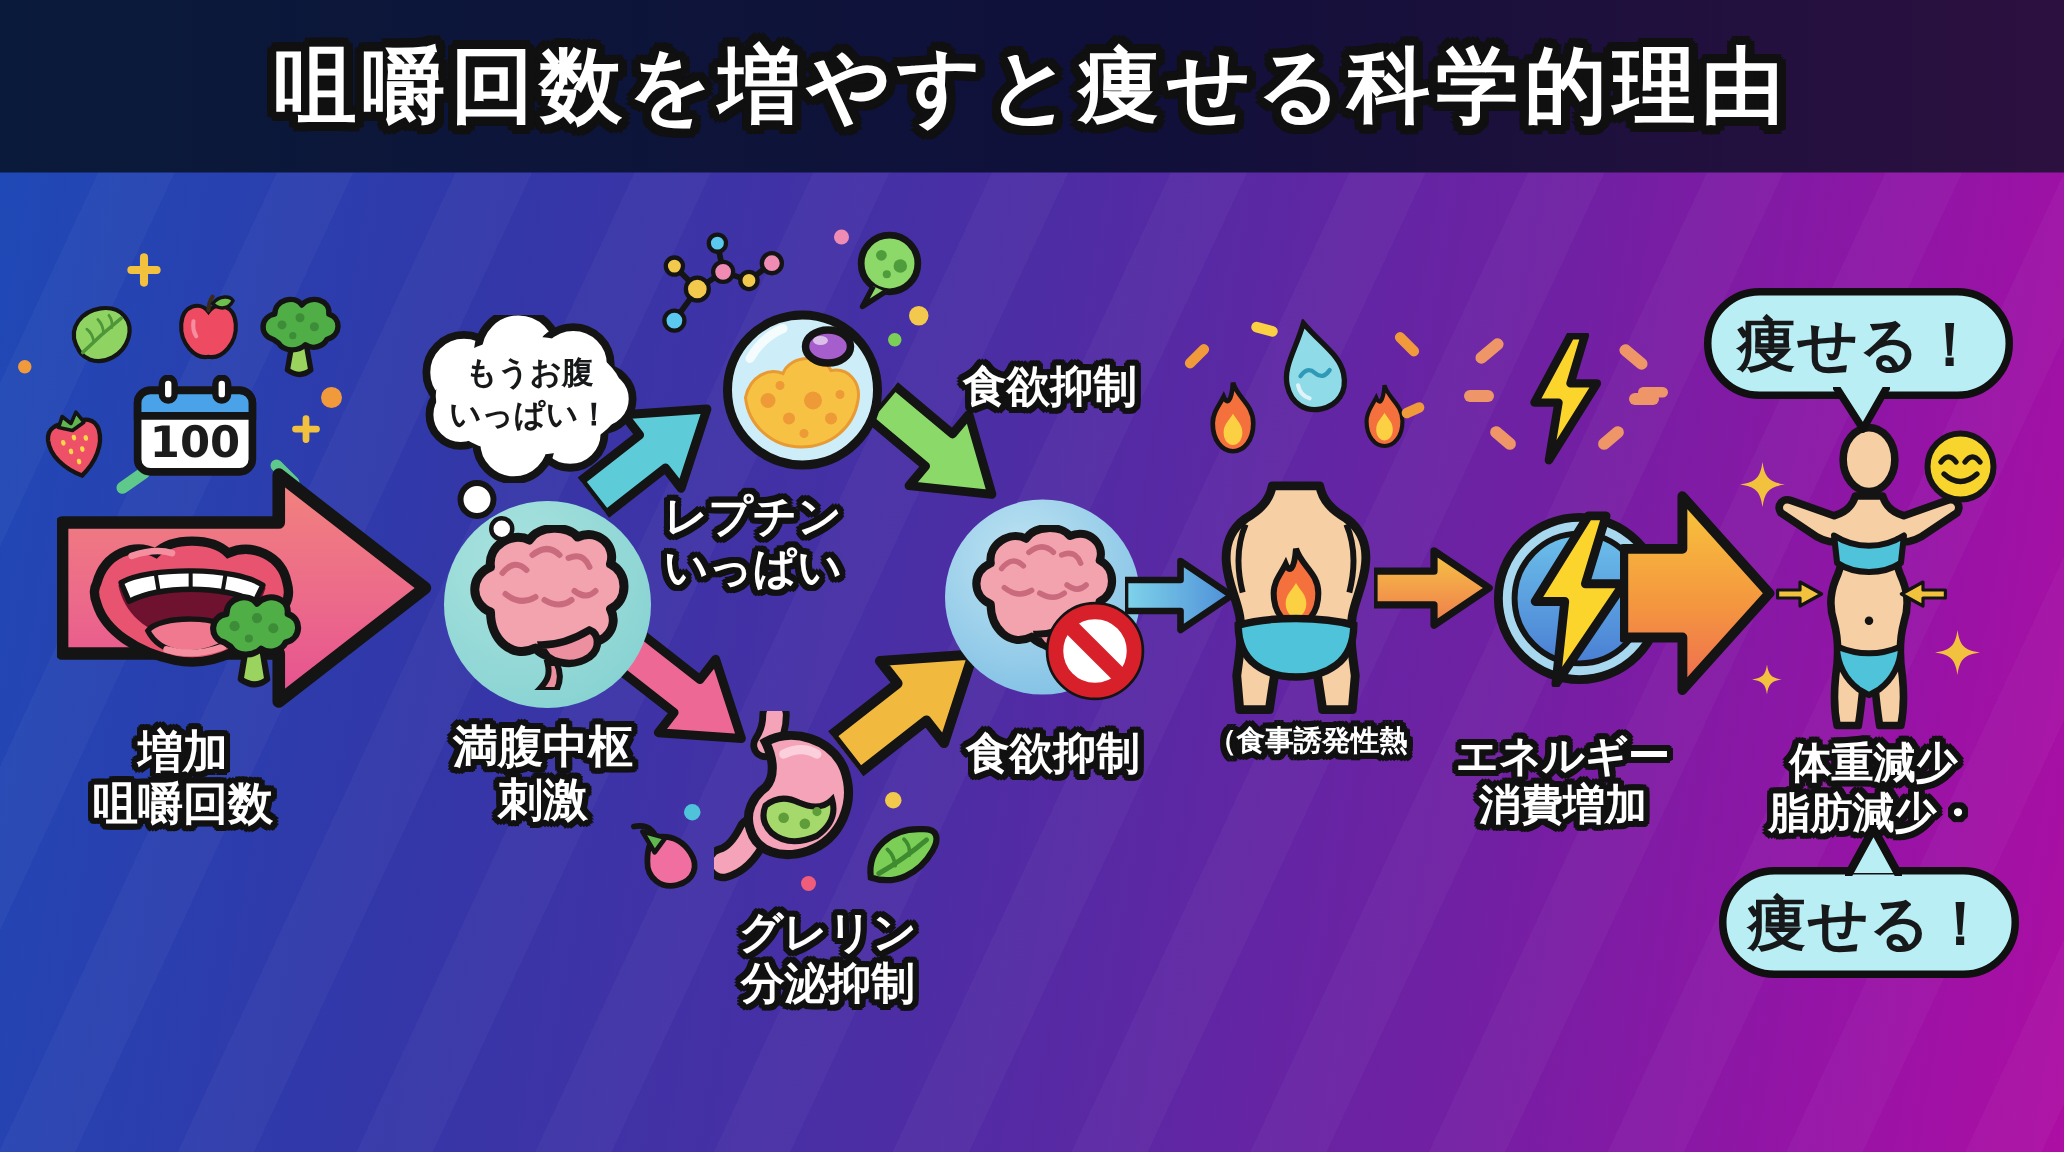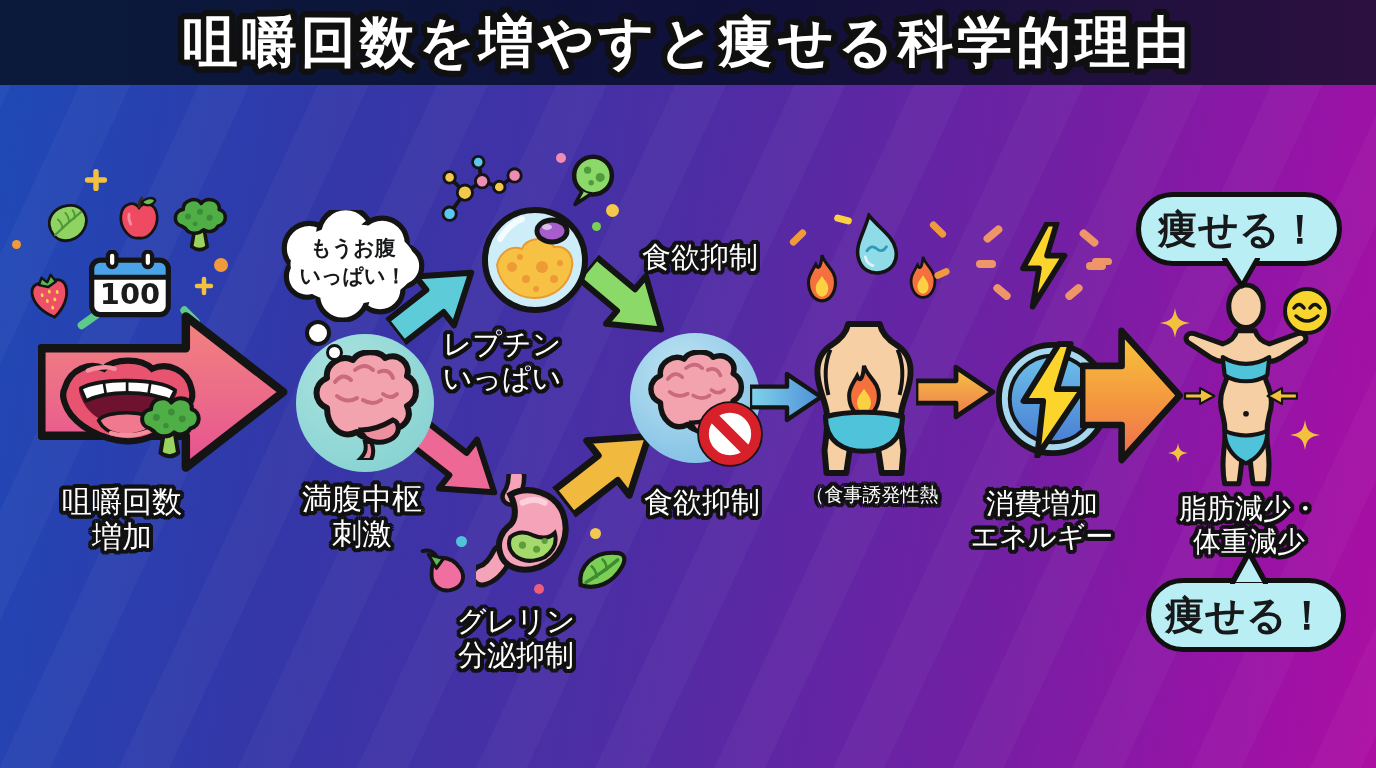--- a/index.html
+++ b/index.html
@@ -1,31 +1,31 @@
 <!DOCTYPE html>
 <html><head>
 <meta charset="utf-8">
 <style>
   html,body{margin:0;padding:0;background:#120d28;}
   body{font-family:"DejaVu Sans","Liberation Sans",sans-serif;}
   .canvas{position:relative;width:1376px;height:768px;overflow:hidden;
     background:linear-gradient(100deg,#1e4ab7 0%,#3337a8 24%,#4d2da4 48%,#7120a3 72%,#9414a6 88%,#ad0ea3 100%);}
   .streaks{position:absolute;inset:0;
     background:repeating-linear-gradient(115deg,rgba(255,255,255,0.03) 0 46px,rgba(255,255,255,0) 46px 108px);}
-  .band{position:absolute;top:0;left:0;width:100%;height:85px;
+  .band{position:absolute;top:0;left:0;width:100%;height:115px;
     background:linear-gradient(90deg,#0a1a3a 0%,#10103a 55%,#2c1040 100%);
     display:flex;align-items:center;justify-content:center;}
   .title{font-size:55px;font-weight:900;color:#ffffff;letter-spacing:4px;white-space:nowrap;
     text-shadow:6px 0 0 #101010,-6px 0 0 #101010,0 6px 0 #101010,0 -6px 0 #101010,
       4px 4px 0 #101010,-4px 4px 0 #101010,4px -4px 0 #101010,-4px -4px 0 #101010,
       6px 3px 0 #101010,-6px 3px 0 #101010,6px -3px 0 #101010,-6px -3px 0 #101010,
       3px 6px 0 #101010,-3px 6px 0 #101010,3px -6px 0 #101010,-3px -6px 0 #101010;}
   .abs{position:absolute;transform-origin:center;}
   .lbl{position:absolute;transform:translateX(-50%);text-align:center;color:#ffffff;
-    font-weight:400;white-space:nowrap;line-height:1.18;
+    font-weight:700;white-space:nowrap;line-height:1.18;
     text-shadow:4px 0 0 #111,-4px 0 0 #111,0 4px 0 #111,0 -4px 0 #111,
       3px 3px 0 #111,-3px 3px 0 #111,3px -3px 0 #111,-3px -3px 0 #111,
       4px 2px 0 #111,-4px 2px 0 #111,4px -2px 0 #111,-4px -2px 0 #111,
       2px 4px 0 #111,-2px 4px 0 #111,2px -4px 0 #111,-2px -4px 0 #111;}
   .f29{font-size:29px}.f30{font-size:30px}.f28{font-size:28px}
   .dit1{font-size:32px}.dit2{font-size:19px}
   .speech{position:absolute;box-sizing:border-box;background:#baeef5;border:5px solid #101010;
     border-radius:40px;display:flex;align-items:center;justify-content:center;
     font-weight:800;font-size:40px;color:#17181a;white-space:nowrap;}
   .thought-text{position:absolute;transform:translateX(-50%);text-align:center;color:#17181a;
@@ -116,22 +116,22 @@
   <svg class="abs" style="left:136px;top:392px;width:68px;height:70px" viewBox="0 0 100 100">
     <path d="M42,52 L36,88 Q50,98 62,88 L56,52 Z" fill="#9ad45f" stroke="#141414" stroke-width="6" stroke-linejoin="round"></path>
     <path d="M20,52 C4,48 6,26 22,24 C22,8 44,2 52,14 C62,2 84,8 82,24 C96,28 96,48 80,52 C76,60 64,64 56,58 C48,66 32,66 26,56 Z" fill="#4fae46" stroke="#141414" stroke-width="6" stroke-linejoin="round"></path>
     <circle cx="30" cy="36" r="5" fill="#3c8c38"></circle>
       <circle cx="52" cy="28" r="5" fill="#3c8c38"></circle>
     <circle cx="68" cy="38" r="5" fill="#3c8c38"></circle>
       <circle cx="44" cy="48" r="4" fill="#3c8c38"></circle>
     </svg>
 
   <div class="lbl f30" style="left:122px;top:484px">
+    <div>増加</div>
     <div>咀嚼回数</div>
-    <div>増加</div>
   </div>
 
   <svg class="abs" style="left:385px;top:262px;width:100px;height:78px;transform:rotate(-38deg)" viewBox="0 0 100 70">
     <polygon points="0,21 50,21 50,4 96,35 50,66 50,49 0,49" fill="#5ecbd9" stroke="#141414" stroke-width="6" stroke-linejoin="round"></polygon>
     </svg>
   <svg class="abs" style="left:408px;top:424px;width:100px;height:80px;transform:rotate(38deg)" viewBox="0 0 100 70">
     <polygon points="0,21 50,21 50,4 96,35 50,66 50,49 0,49" fill="#ee6896" stroke="#141414" stroke-width="6" stroke-linejoin="round"></polygon>
     </svg>
 
   <div class="circ" style="left:296px;top:334px;width:138px;height:138px;background:radial-gradient(circle at 35% 30%,#aae3df,#7fcfcf)"></div>
@@ -239,21 +239,21 @@
     </svg>
   <svg class="abs" style="left:574px;top:546px;width:54px;height:50px;transform:rotate(8deg)" viewBox="0 0 60 60">
     <path d="M8,50 C2,28 18,8 44,6 C56,4 58,12 54,22 C46,42 28,54 8,50 Z" fill="#7ccf56" stroke="#141414" stroke-width="5"></path>
     <path d="M14,46 Q32,32 48,14" stroke="#3f8c30" stroke-width="4" fill="none" stroke-linecap="round"></path>
     <path d="M26,38 Q24,30 18,26 M36,28 Q36,20 30,16" stroke="#3f8c30" stroke-width="3" fill="none" stroke-linecap="round"></path>
     </svg>
   <div class="dot" style="left:456px;top:536px;width:11px;height:11px;background:#4ec3d9"></div>
   <div class="dot" style="left:590px;top:528px;width:11px;height:11px;background:#f2c94c"></div>
   <div class="dot" style="left:534px;top:584px;width:10px;height:10px;background:#ef5d7a"></div>
 
-  <div class="lbl f29" style="left:516px;top:604px">
+  <div class="lbl f29" style="left:552px;top:604px">
     <div>グレリン</div>
     <div>分泌抑制</div>
   </div>
 
   <div class="circ" style="left:630px;top:333px;width:130px;height:130px;background:radial-gradient(circle at 40% 30%,#bfe4f2,#74b9e2)"></div>
   <svg class="abs" style="left:638px;top:350px;width:114px;height:100px" viewBox="0 0 120 110">
     <path d="M22,58 C8,52 8,34 22,28 C20,14 36,4 48,10 C54,0 74,0 80,8 C94,2 106,14 102,26 C114,32 114,50 102,56 C108,68 98,80 86,78 C80,90 60,92 52,82 C36,90 22,76 22,58 Z" fill="#f2a3ae" stroke="#141414" stroke-width="6" stroke-linejoin="round"></path>
     <path d="M56,80 C58,92 76,96 88,88 C96,82 94,72 88,70 C78,76 66,80 56,80 Z" fill="#ec8f9e" stroke="#141414" stroke-width="5"></path>
     <path d="M30,32 q8,-10 16,-2 M50,20 q10,-8 18,0 M74,22 q10,-4 14,6 M32,46 q10,8 20,2 M58,50 q10,6 18,0 M78,44 q8,6 14,0" stroke="#c96b7c" stroke-width="4" fill="none" stroke-linecap="round"></path>
     </svg>
@@ -335,22 +335,22 @@
       <stop offset="0" stop-color="#6cc0ea"></stop>
           <stop offset="1" stop-color="#4a7fd4"></stop>
         </linearGradient>
       </defs>
     <circle cx="60" cy="60" r="55" fill="#a8d8ef" stroke="#141414" stroke-width="6"></circle>
     <circle cx="60" cy="60" r="44" fill="url(#glc)" stroke="#141414" stroke-width="4"></circle>
     <polygon points="66,4 30,62 50,62 44,118 90,50 64,50 78,4" fill="#fbd42c" stroke="#141414" stroke-width="6" stroke-linejoin="round"></polygon>
     </svg>
 
   <div class="lbl f28" style="left:1042px;top:487px">
+    <div>エネルギー</div>
     <div>消費増加</div>
-    <div>エネルギー</div>
   </div>
 
   <svg class="abs" style="left:1080px;top:312px;width:104px;height:168px" viewBox="0 0 95 135">
     <defs>
         <linearGradient id="gfin" x1="0" y1="0" x2="0" y2="1">
       <stop offset="0" stop-color="#f8c73b"></stop>
           <stop offset="0.55" stop-color="#f4973f"></stop>
           <stop offset="1" stop-color="#ee6b51"></stop>
         </linearGradient>
       </defs>
@@ -380,22 +380,22 @@
     </svg>
   <svg class="abs" style="left:1168px;top:443px;width:20px;height:20px" viewBox="0 0 100 100">
     <path d="M50,0 C55,35 65,45 100,50 C65,55 55,65 50,100 C45,65 35,55 0,50 C35,45 45,35 50,0 Z" fill="#f2c23e"></path>
     </svg>
   <svg class="abs" style="left:1290px;top:420px;width:30px;height:30px" viewBox="0 0 100 100">
     <path d="M50,0 C55,35 65,45 100,50 C65,55 55,65 50,100 C45,65 35,55 0,50 C35,45 45,35 50,0 Z" fill="#f2c23e"></path>
     </svg>
   <div class="dash" style="left:1092px;top:258px;width:20px;height:7px;background:#ef9668"></div>
 
   <div class="lbl f28" style="left:1249px;top:492px">
+    <div>体重減少</div>
     <div>脂肪減少・</div>
-    <div>体重減少</div>
   </div>
 
   <div class="speech" style="left:1136px;top:192px;width:206px;height:74px">
     <span>痩せる！</span>
   </div>
   <svg class="abs" style="left:1222px;top:258px;width:38px;height:32px" viewBox="0 0 38 32">
     <path d="M2,0 L36,0 L20,28 Z" fill="#baeef5"></path>
     <path d="M2,0 L20,28 L36,0" fill="none" stroke="#101010" stroke-width="5" stroke-linejoin="round" stroke-linecap="round"></path>
     </svg>
 

